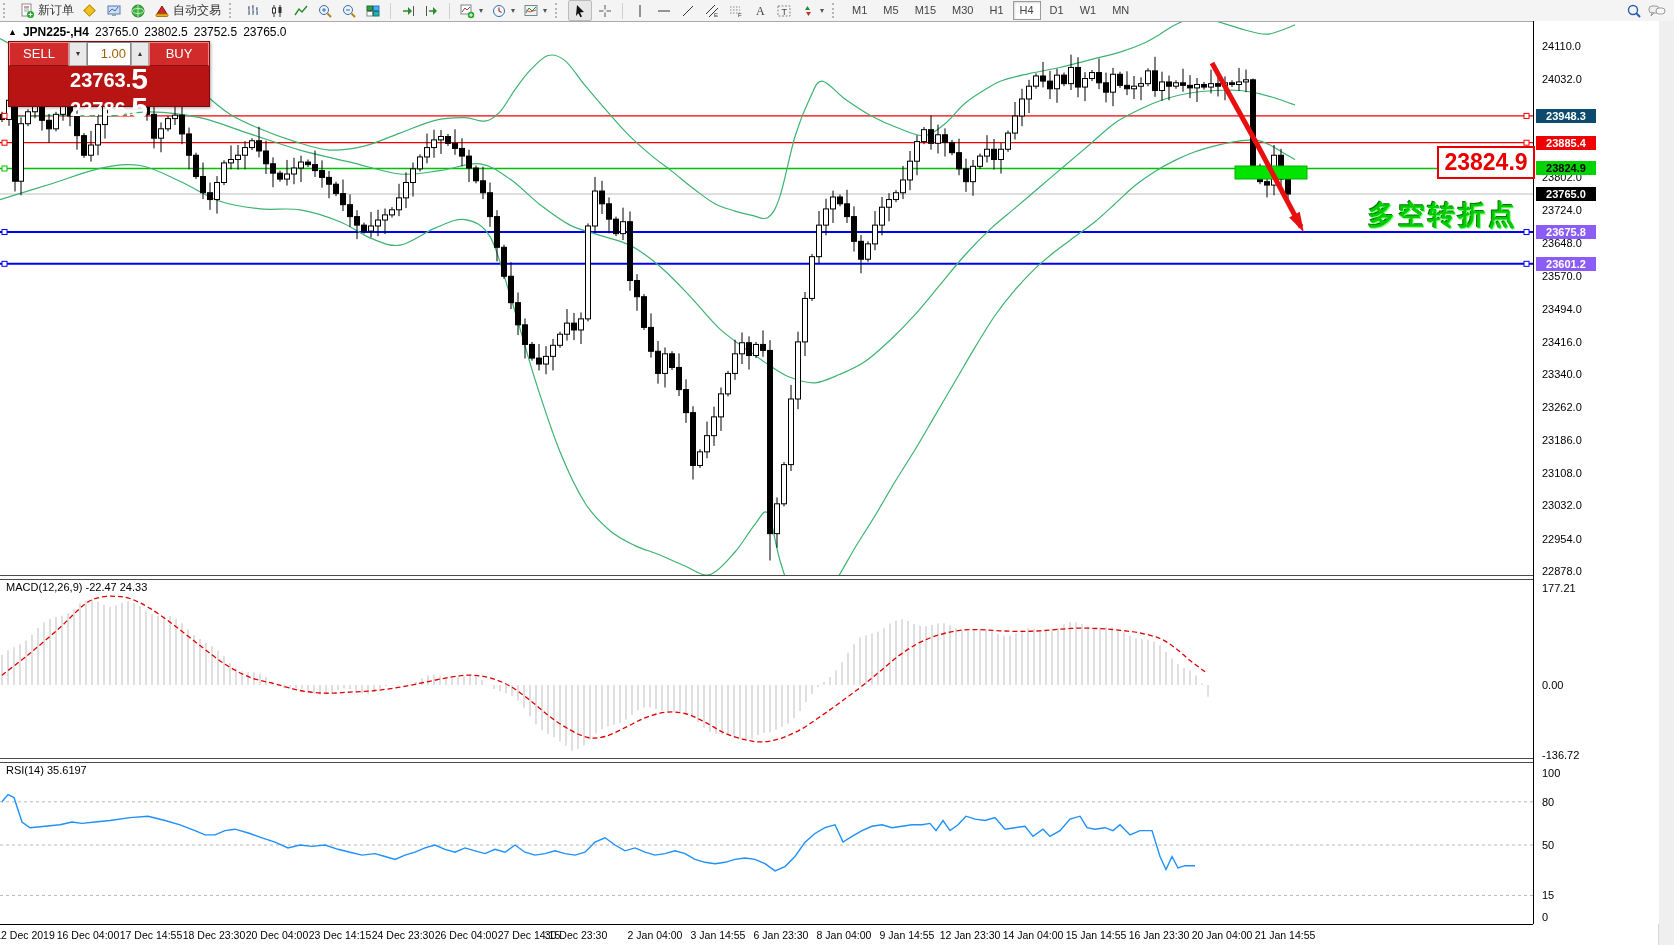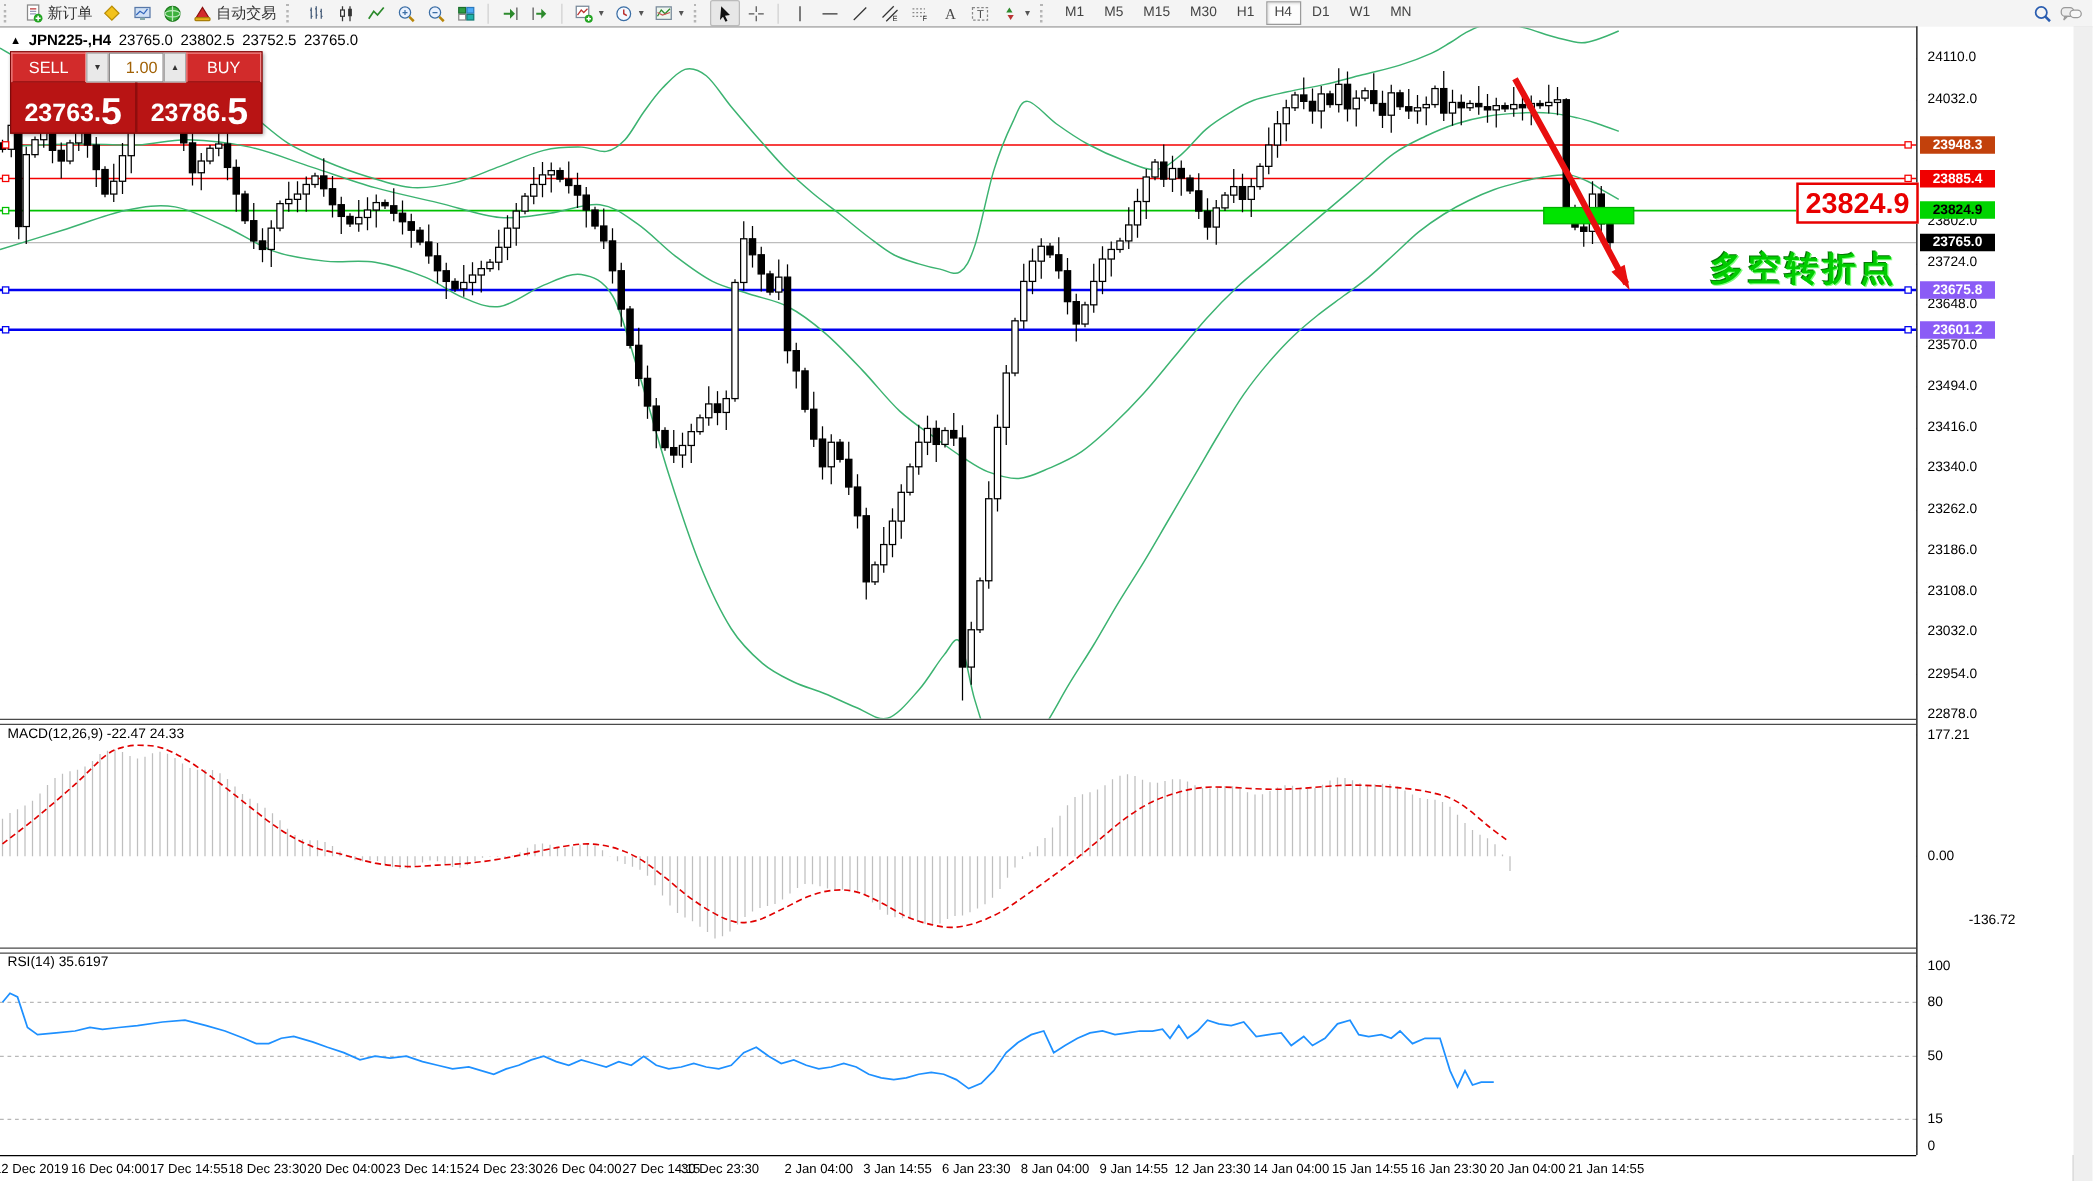--- a/index.html
+++ b/index.html
@@ -31,21 +31,21 @@
   #chart-header{position:absolute;left:8px;top:25px;z-index:3;font-size:12px;color:#000;display:flex;gap:6px;align-items:center;}
   #chart-header .sym{font-weight:bold;}
   
   #trade-panel{position:absolute;left:8px;top:41px;width:200px;height:64px;background:#b81414;border:1px solid #7c0a0a;z-index:4;
                box-shadow:1px 1px 3px #00000055;}
   #tp-row1{display:flex;height:24px;}
   .tp-btn{flex:0 0 58px;background:#d22b2b;border:1px solid #e88;border-bottom-color:#901010;color:#fff;
           font-size:13px;text-align:center;line-height:22px;}
   .tp-spin{flex:0 0 16px;background:#e9e9e9;border:1px solid #aaa;font-size:8px;color:#333;text-align:center;line-height:22px;}
   .tp-vol{flex:1;background:#fff;border:1px solid #888;font-size:13px;color:#a16207;text-align:right;padding-right:4px;line-height:22px;}
-  #tp-row2{display:flex;height:40px;}
+  #tp-row2{display:flex;height:40px;flex-direction:column;}
   .tp-price{flex:1;color:#fff;display:flex;align-items:flex-end;justify-content:center;padding-bottom:3px;}
   .tp-price .pmain{font-size:20px;font-weight:bold;letter-spacing:0;}
   .tp-price .pfrac{font-size:30px;font-weight:bold;line-height:26px;}
   #tp-div{width:2px;background:#8f0d0d;}
   
   #price-callout{position:absolute;left:1437px;top:146px;width:94px;height:29px;border:2px solid #e80000;background:#fff;
                  color:#e80000;font-size:23px;font-weight:bold;text-align:center;line-height:29px;z-index:3;}
   #turning-point{position:absolute;left:1368px;top:197px;z-index:3;font-size:27px;font-weight:bold;color:#00cc00;
                  letter-spacing:3px;text-shadow:1px 1px 0 #7dff7d,-1px -1px 0 #047804;white-space:nowrap;}
   
@@ -271,29 +271,29 @@
       <div class="ytick" style="top: 249.114px;">23570.0</div>
       <div class="ytick" style="top: 281.5px;">23494.0</div>
       <div class="ytick" style="top: 314.739px;">23416.0</div>
       <div class="ytick" style="top: 347.125px;">23340.0</div>
       <div class="ytick" style="top: 380.364px;">23262.0</div>
       <div class="ytick" style="top: 412.75px;">23186.0</div>
       <div class="ytick" style="top: 445.989px;">23108.0</div>
       <div class="ytick" style="top: 478.375px;">23032.0</div>
       <div class="ytick" style="top: 511.614px;">22954.0</div>
       <div class="ytick" style="top: 544px;">22878.0</div>
-      <div class="ybadge" style="top: 87.9062px; background: #c2410c; color: rgb(255, 255, 255);">23948.3</div>
+      <div class="ybadge" style="top: 87.9062px; background: #0c4a6e; color: rgb(255, 255, 255);">23948.3</div>
       <div class="ybadge" style="top: 114.71px; background: rgb(240, 0, 0); color: rgb(255, 255, 255);">23885.4</div>
       <div class="ybadge" style="top: 140.491px; background: rgb(0, 212, 0); color: rgb(0, 0, 0);">23824.9</div>
       <div class="ybadge" style="top: 166.017px; background: rgb(0, 0, 0); color: rgb(255, 255, 255);">23765.0</div>
       <div class="ybadge" style="top: 204.028px; background: #8b5cf6; color: rgb(255, 255, 255);">23675.8</div>
       <div class="ybadge" style="top: 236px; background: #8b5cf6; color: rgb(255, 255, 255);">23601.2</div>
       <div class="itick" style="top: 561px;">177.21</div>
       <div class="itick" style="top: 658px;">0.00</div>
-      <div class="itick" style="top: 709px; margin-left: 33px;">-136.72</div>
+      <div class="itick" style="top: 728px;">-136.72</div>
       <div class="itick" style="top: 746px;">100</div>
       <div class="itick" style="top: 774.8px;">80</div>
       <div class="itick" style="top: 818px;">50</div>
       <div class="itick" style="top: 868.4px;">15</div>
       <div class="itick" style="top: 890px;">0</div>
     </div>
   <div id="axis-strip"></div>
   <div id="time-axis">
       <div class="tlabel" style="left: 25px;">12 Dec 2019</div>
       <div class="tlabel" style="left: 88px;">16 Dec 04:00</div>

